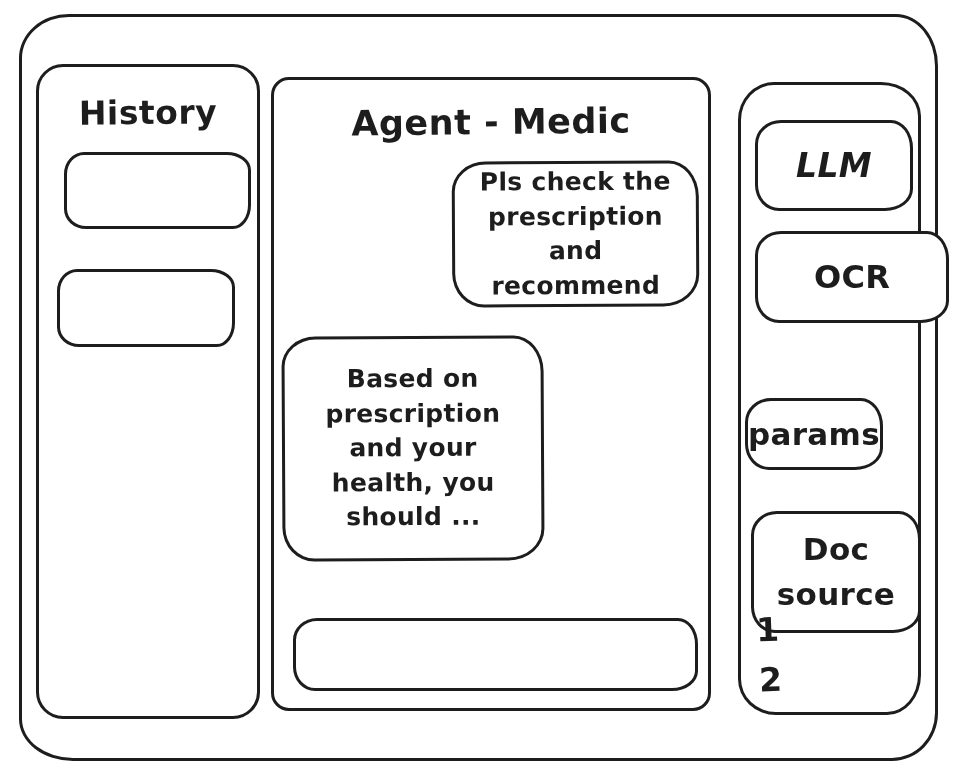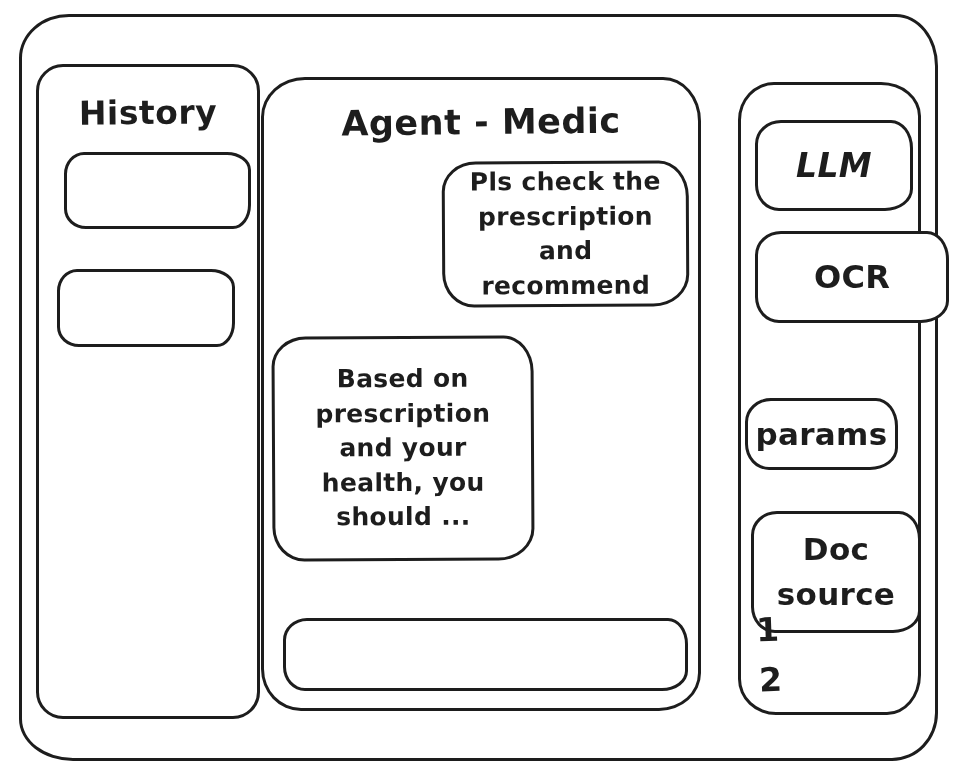--- a/index.html
+++ b/index.html
@@ -79,37 +79,37 @@
 <div class="stage">
 
   <div class="sketch frame" style="left:19px; top:14px; width:919px; height:747px;"></div>
 
   <div class="sketch panel-l" style="left:36px; top:64px; width:224px; height:655px;border-radius:27px;">
     <div class="panel-title" style="top:26px; font-size:33px;">History</div>
     <div class="sketch slot" style="left:25px; top:85px; width:187px; height:77px;"></div>
     <div class="sketch slot" style="left:18px; top:202px; width:178px; height:78px;"></div>
   </div>
 
-  <div class="sketch panel-c" style="left:261px; top:77px; width:440px; height:634px;">
+  <div class="sketch panel-c" style="left:271px; top:77px; width:440px; height:634px;border-radius:18px;">
     <div class="panel-title" style="top:22px; font-size:35px;">Agent - Medic</div>
 
     <div class="sketch bubble" style="left:178px; top:81px; width:247px; height:146px;">Pls check the prescription and recommend</div>
 
     <div class="sketch bubble" style="left:8px; top:256px; width:262px; height:225px;">Based on prescription and your health, you should ...</div>
 
     <input class="chat-input" type="text" style="left: 19px; top: 538px; width: 405px; height: 73px;" value="">
   </div>
 
   <div class="sketch panel-r" style="left:738px; top:82px; width:183px; height:633px;">
 
     <div class="sketch btn" style="left:14px; top:35px; width:158px; height:91px; font-size:33px; font-style:italic;">LLM</div>
 
     <div class="sketch btn" style="left:14px; top:146px; width:194px; height:92px; font-size:32px;">OCR</div>
 
-    <div class="sketch btn" style="left:4px; top:313px; width:153px; height:72px; font-size:31px;">params</div>
+    <div class="sketch btn" style="left:4px; top:313px; width:138px; height:72px; font-size:31px;">params</div>
 
     <div class="sketch btn" style="left:10px; top:426px; width:170px; height:122px; font-size:31px; line-height:1.45; padding:0 22px;">Doc source</div>
 
     <div class="doc-num" style="left:15px; top:525px;">1</div>
 
     <div class="doc-num" style="left:18px; top:575px;">2</div>
   </div>
 
 </div>
 

